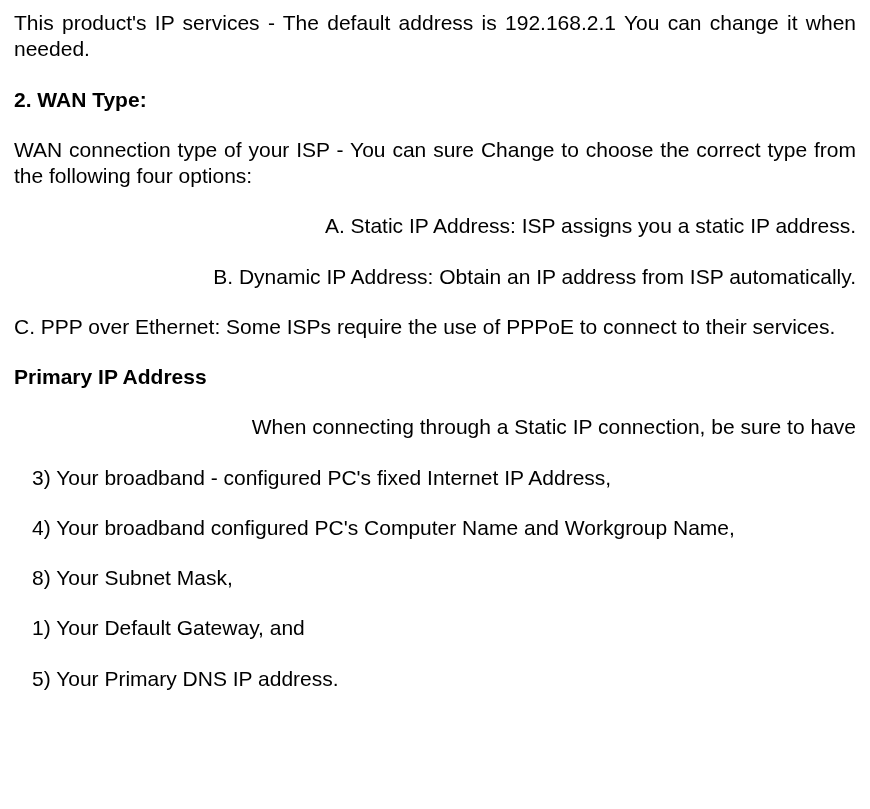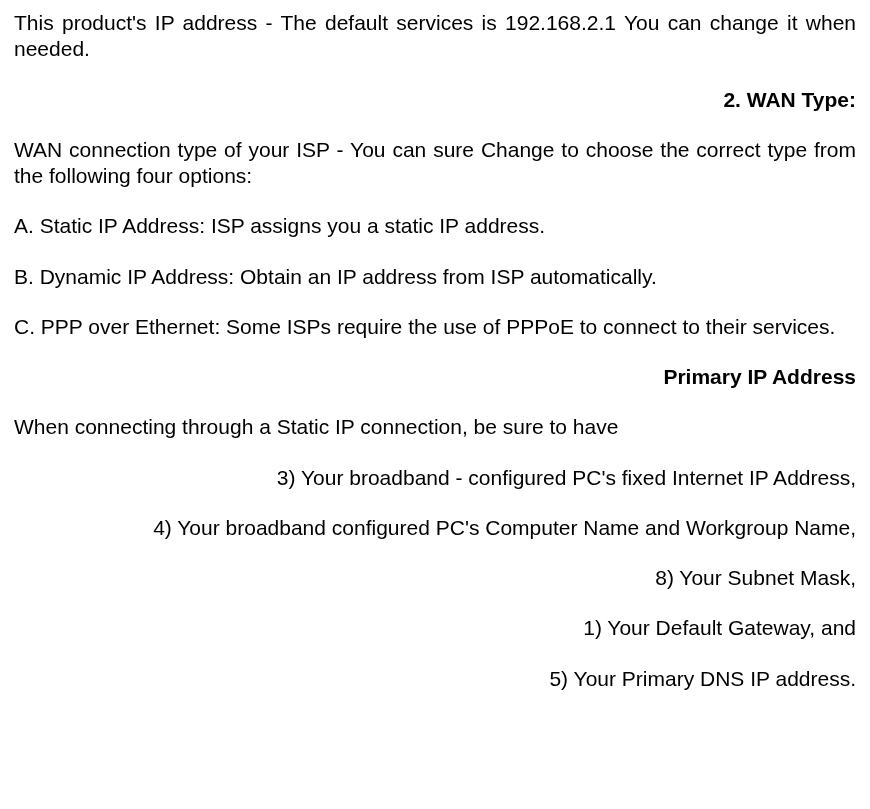--- a/index.html
+++ b/index.html
@@ -1,57 +1,56 @@
 <!DOCTYPE html>
 <html><head>
   <meta charset="utf-8">
   <style>
     * {
       margin: 0;
       padding: 0;
       box-sizing: border-box;
-      text-align: right;
     }
     body {
       font-family: Arial, Helvetica, sans-serif;
       font-size: 21px;
       line-height: 1.25;
       color: #000;
       background: #fff;
       width: 870px;
       padding: 10px 14px 14px 14px;
     }
     .para {
       text-align: justify;
       text-justify: inter-word;
       margin-bottom: 24px;
     }
     .para-left {
-      text-align: left;
+      text-align: right;
       margin-bottom: 24px;
     }
     .heading {
       font-weight: bold;
       margin-bottom: 24px;
     }
     .indent {
       padding-left: 18px;
       margin-bottom: 24px;
     }
     .bold-inline {
       font-weight: normal;
     }
     .last {
       margin-bottom: 16px;
     }
   </style>
 </head>
 <body>
 
-<p class="para">This product's IP address - The default services is 192.168.2.1 You can change it when needed.</p>
+<p class="para">This product's IP services - The default address is 192.168.2.1 You can change it when needed.</p>
 
 <p class="heading">2. WAN Type:</p>
 
 <p class="para">
   <span>WAN connection type of your ISP - You can sure </span><span class="bold-inline">Change</span><span> to choose the correct type from the following four options:</span>
 </p>
 
 <p class="para-left">A. Static IP Address: ISP assigns you a static IP address.</p>
 
 <p class="para-left">B. Dynamic IP Address: Obtain an IP address from ISP automatically.</p>

